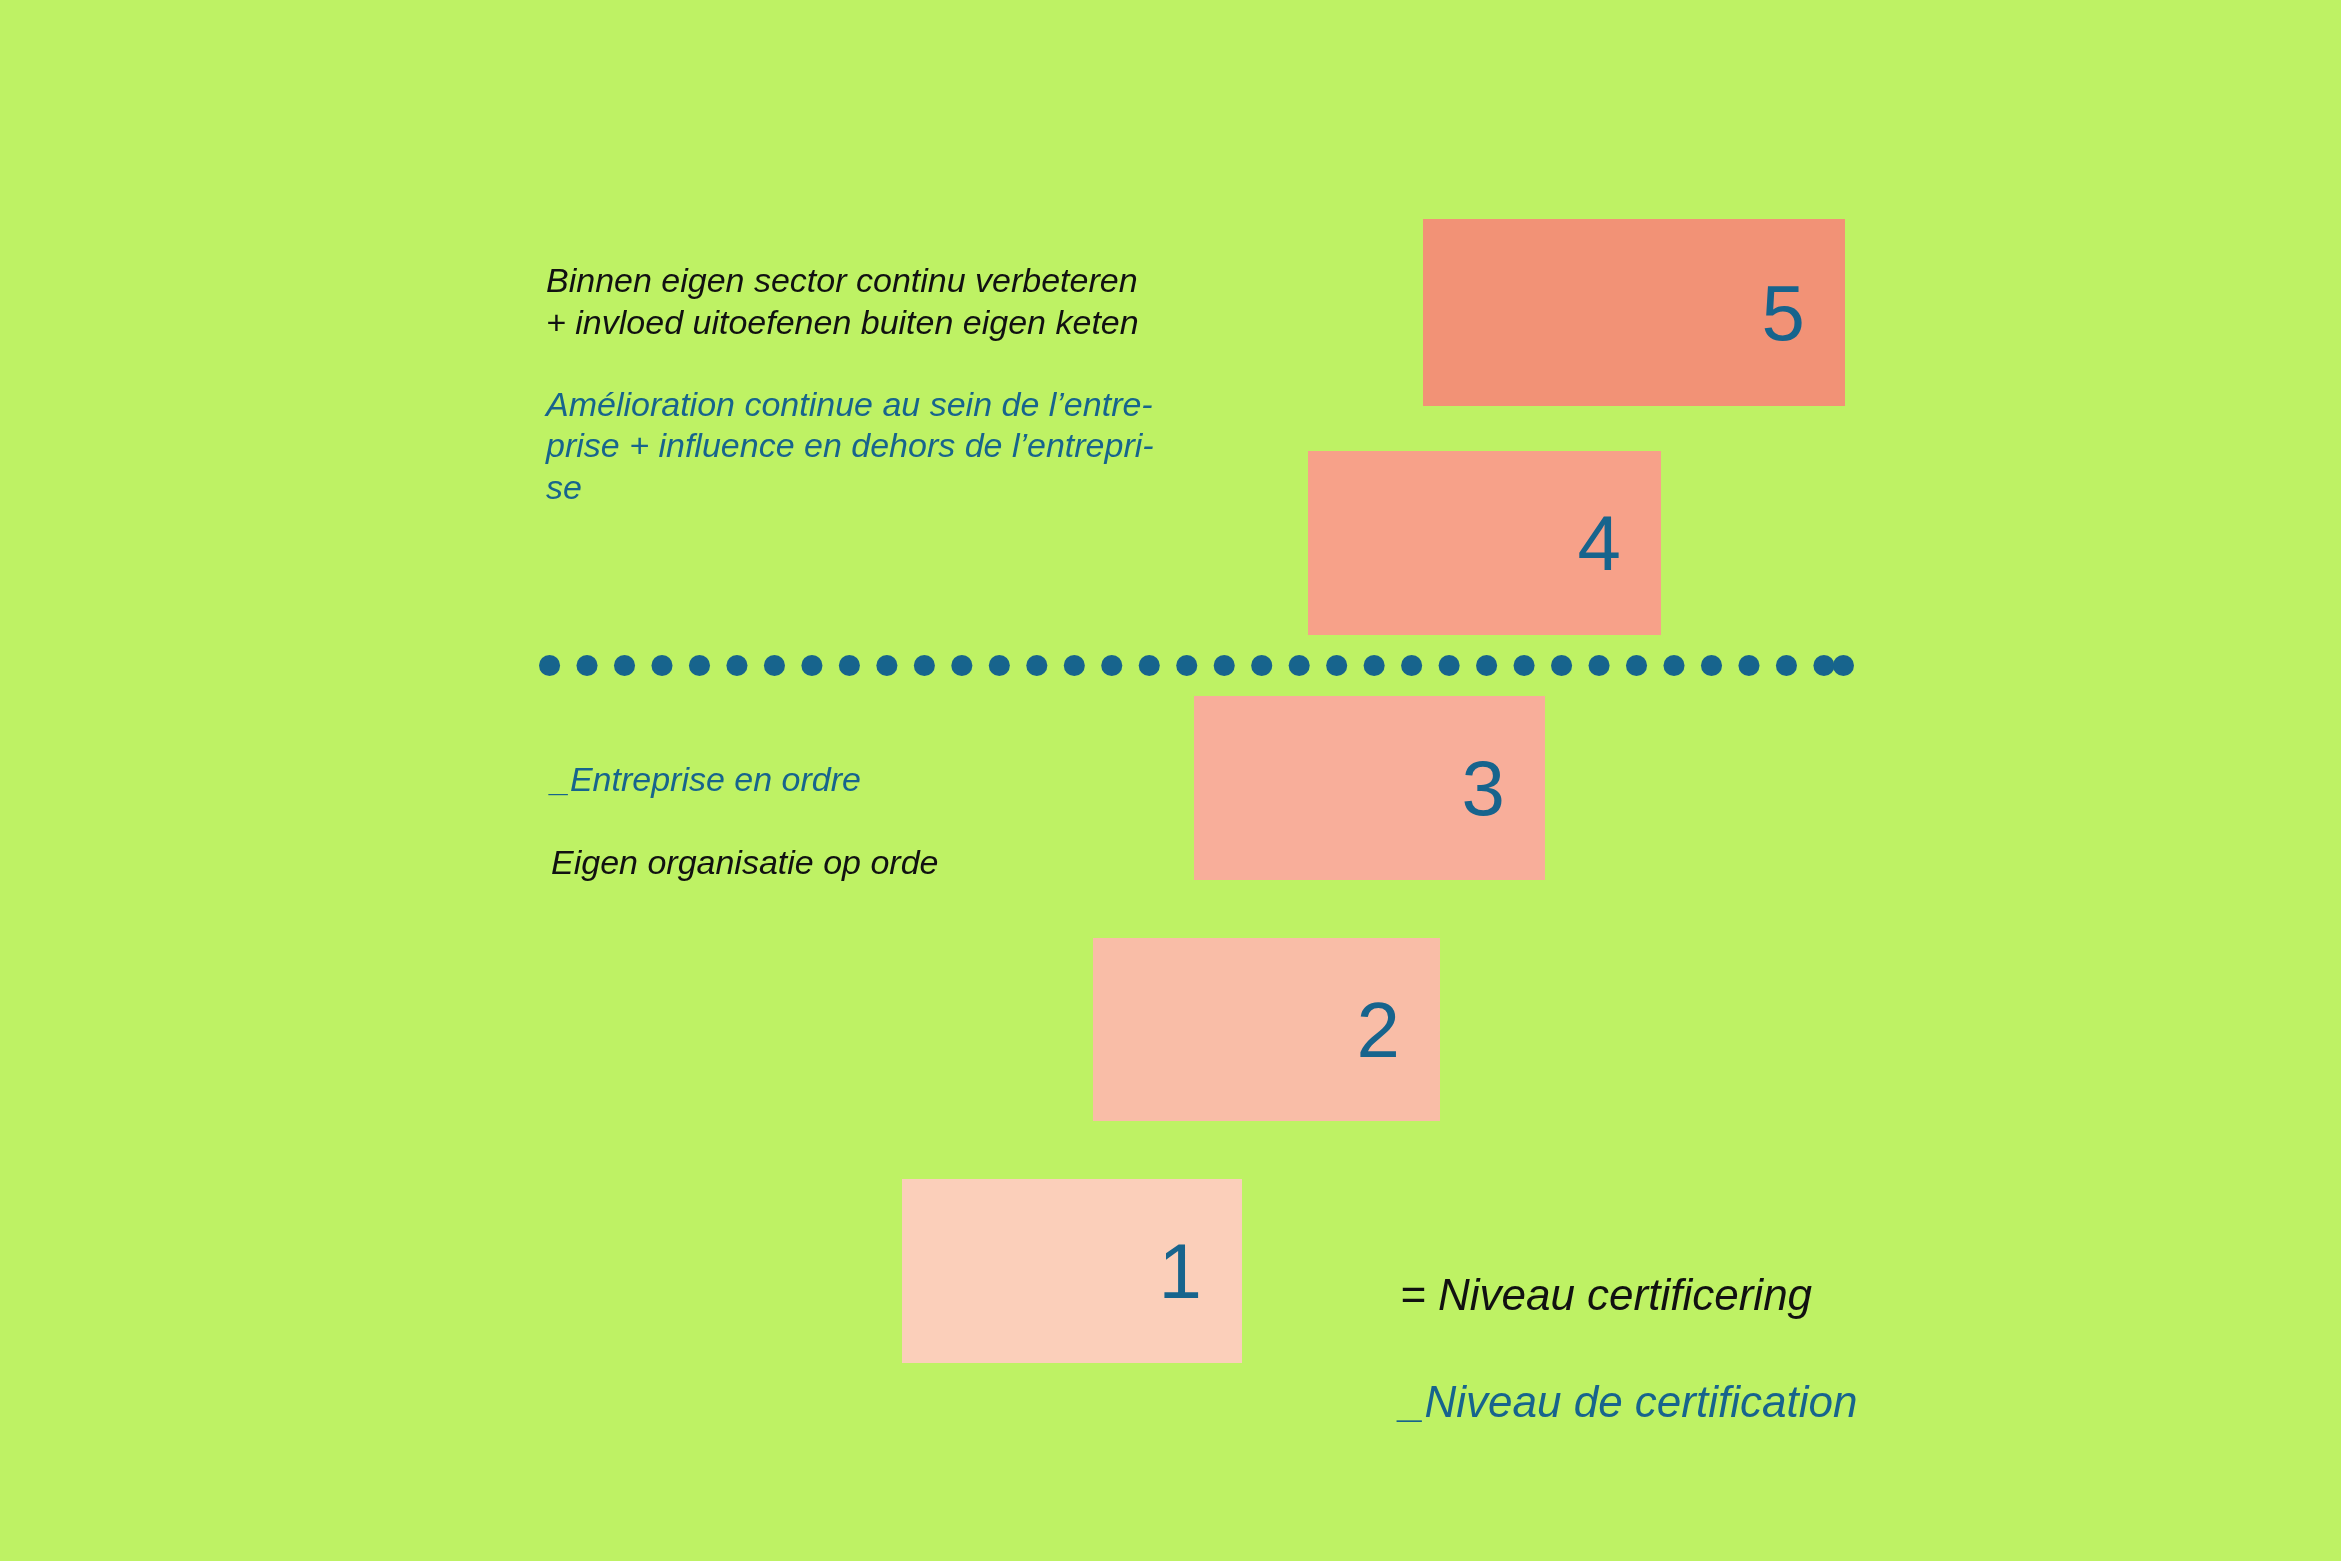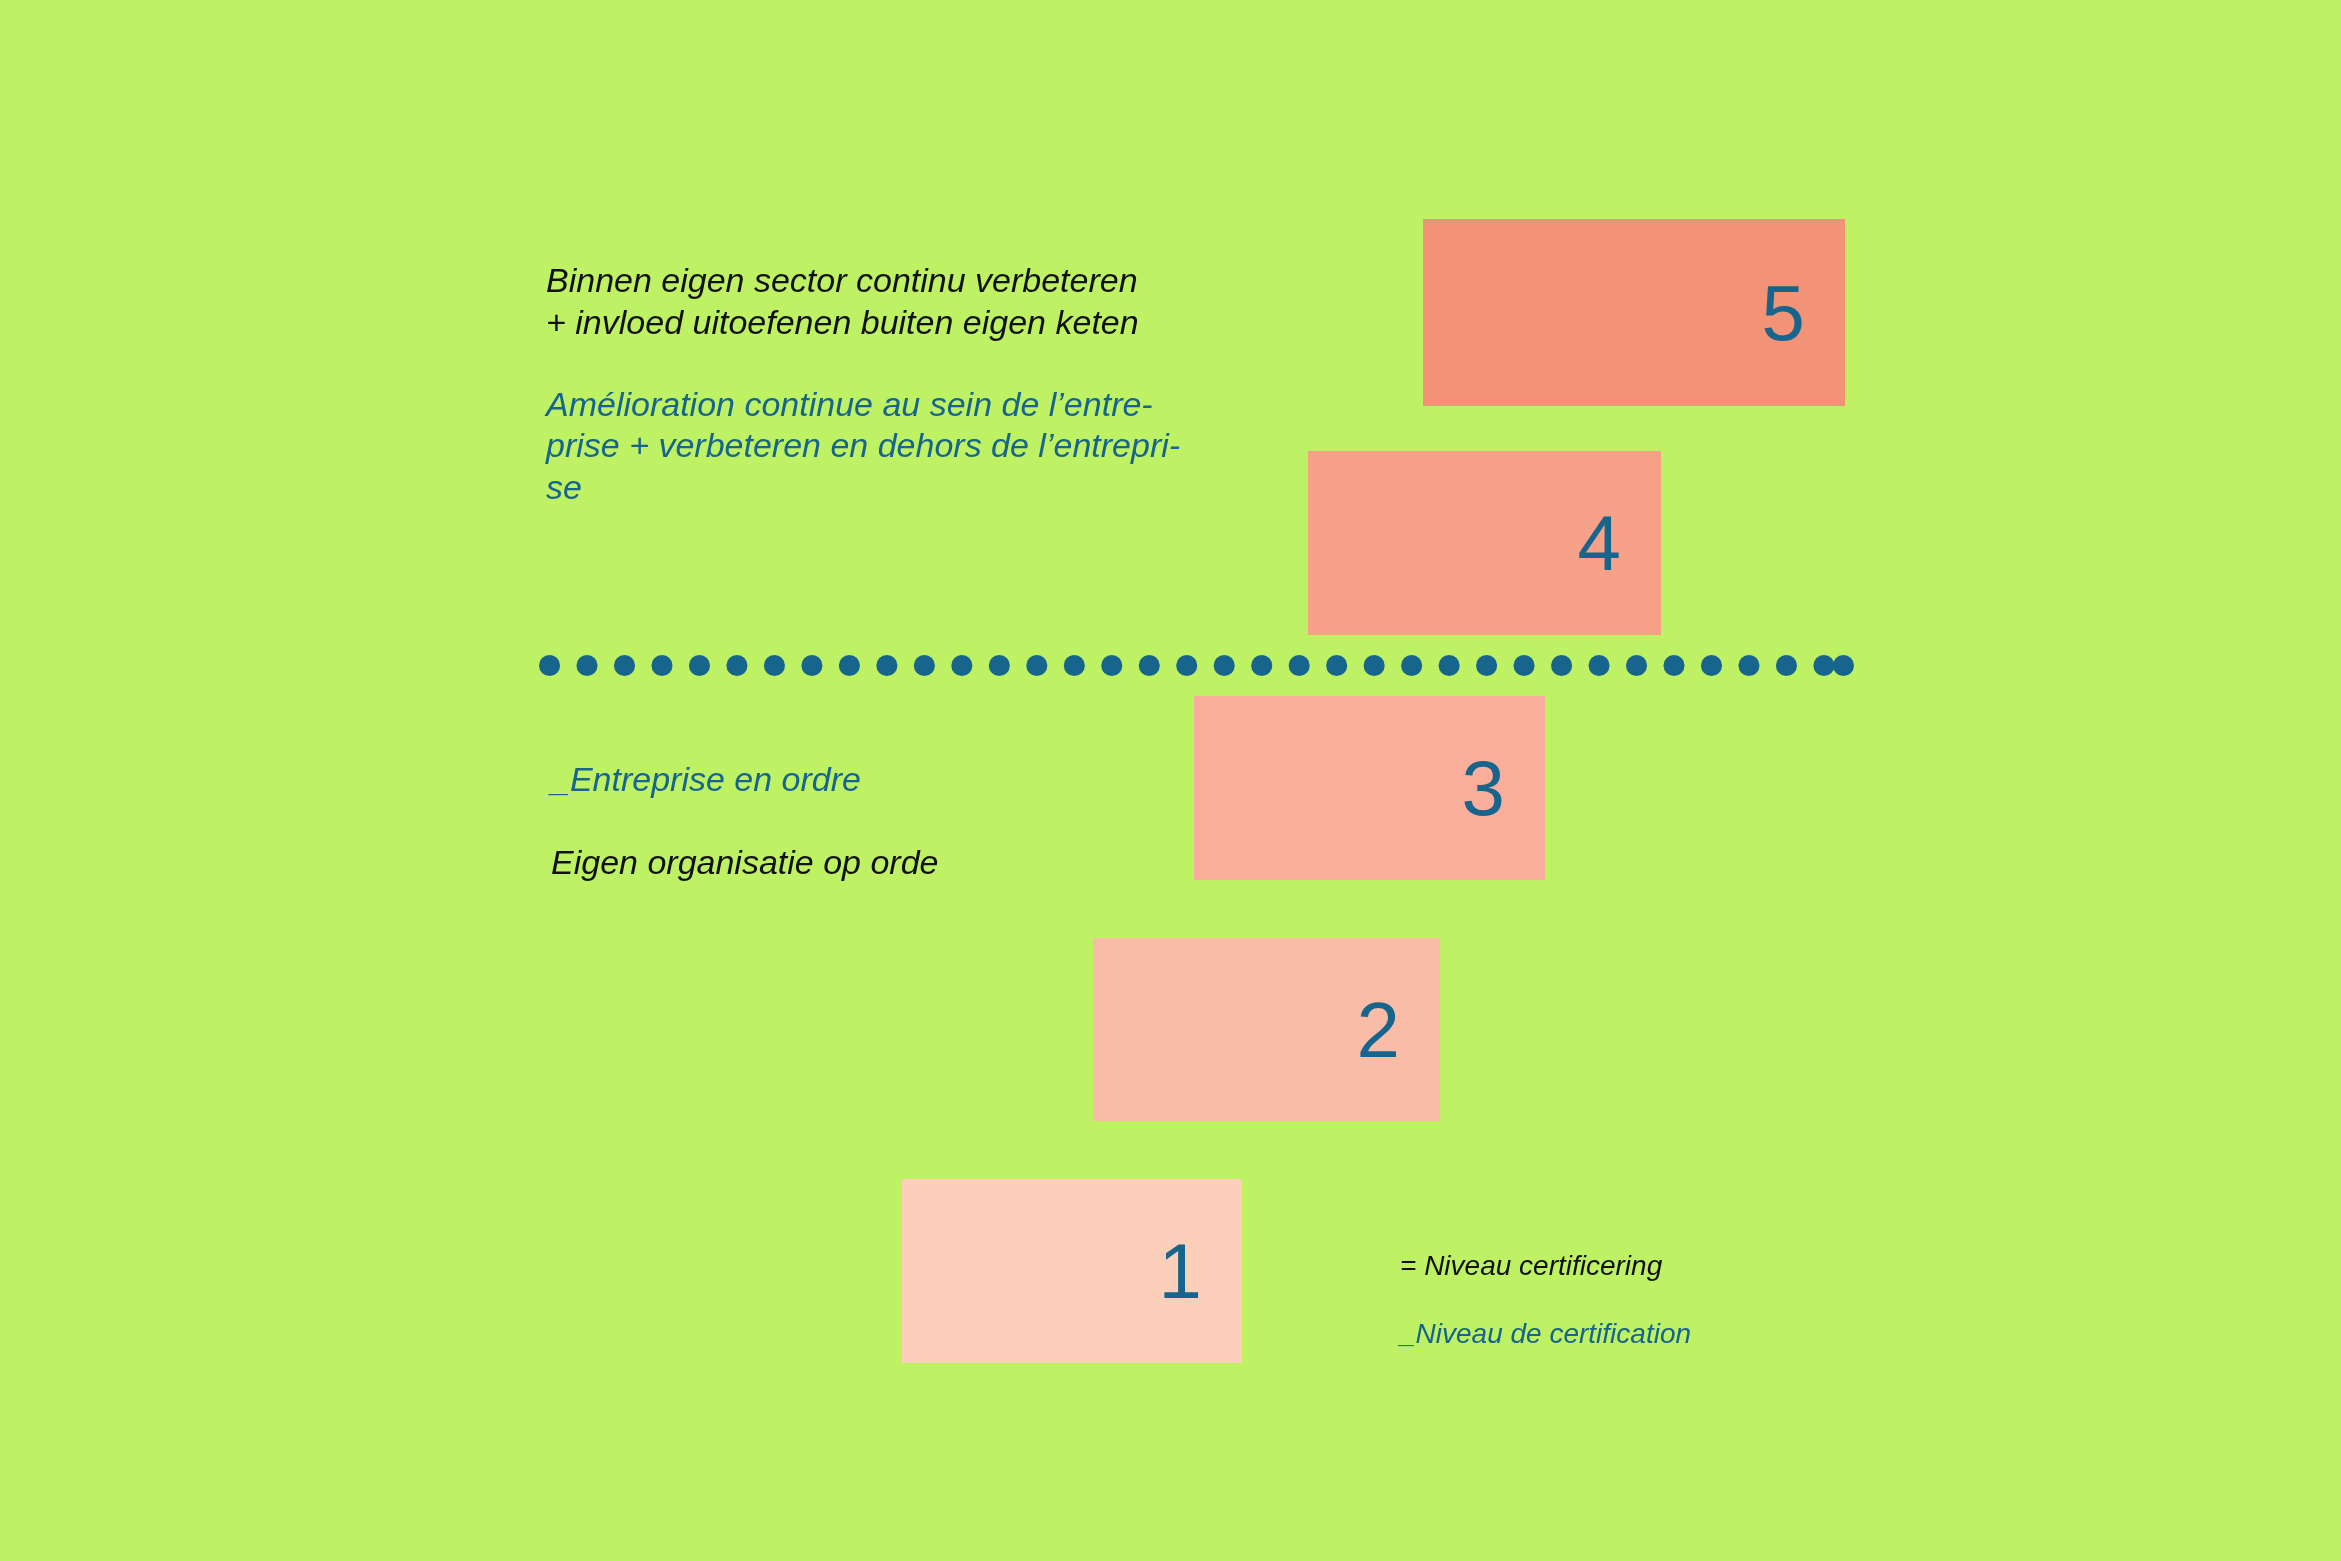--- a/index.html
+++ b/index.html
@@ -76,36 +76,36 @@
   #label-mid {
     left: 551px;
     top: 718px;
     width: 593px;
     font-size: 34px;
   }
   #label-legend {
     left: 1400px;
     top: 1215px;
     width: 546px;
-    font-size: 28px;
+    font-size: 44px;
     font-style: italic;
   }
 
   .text-line { display: block; }
 </style>
 </head>
 <body>
 
 <div id="stage">
 
   <div id="label-top" class="text-block">
     <span class="text-line nl">Binnen eigen sector continu verbeteren
 + invloed uitoefenen buiten eigen keten</span>
     <span class="text-line fr">Amélioration continue au sein de l’entre-
-prise + verbeteren en dehors de l’entrepri-
+prise + influence en dehors de l’entrepri-
 se</span>
   </div>
 
   <div class="bar bar5">
     <span class="bar-number">5</span>
   </div>
 
   <div class="bar bar4">
     <span class="bar-number">4</span>
   </div>

